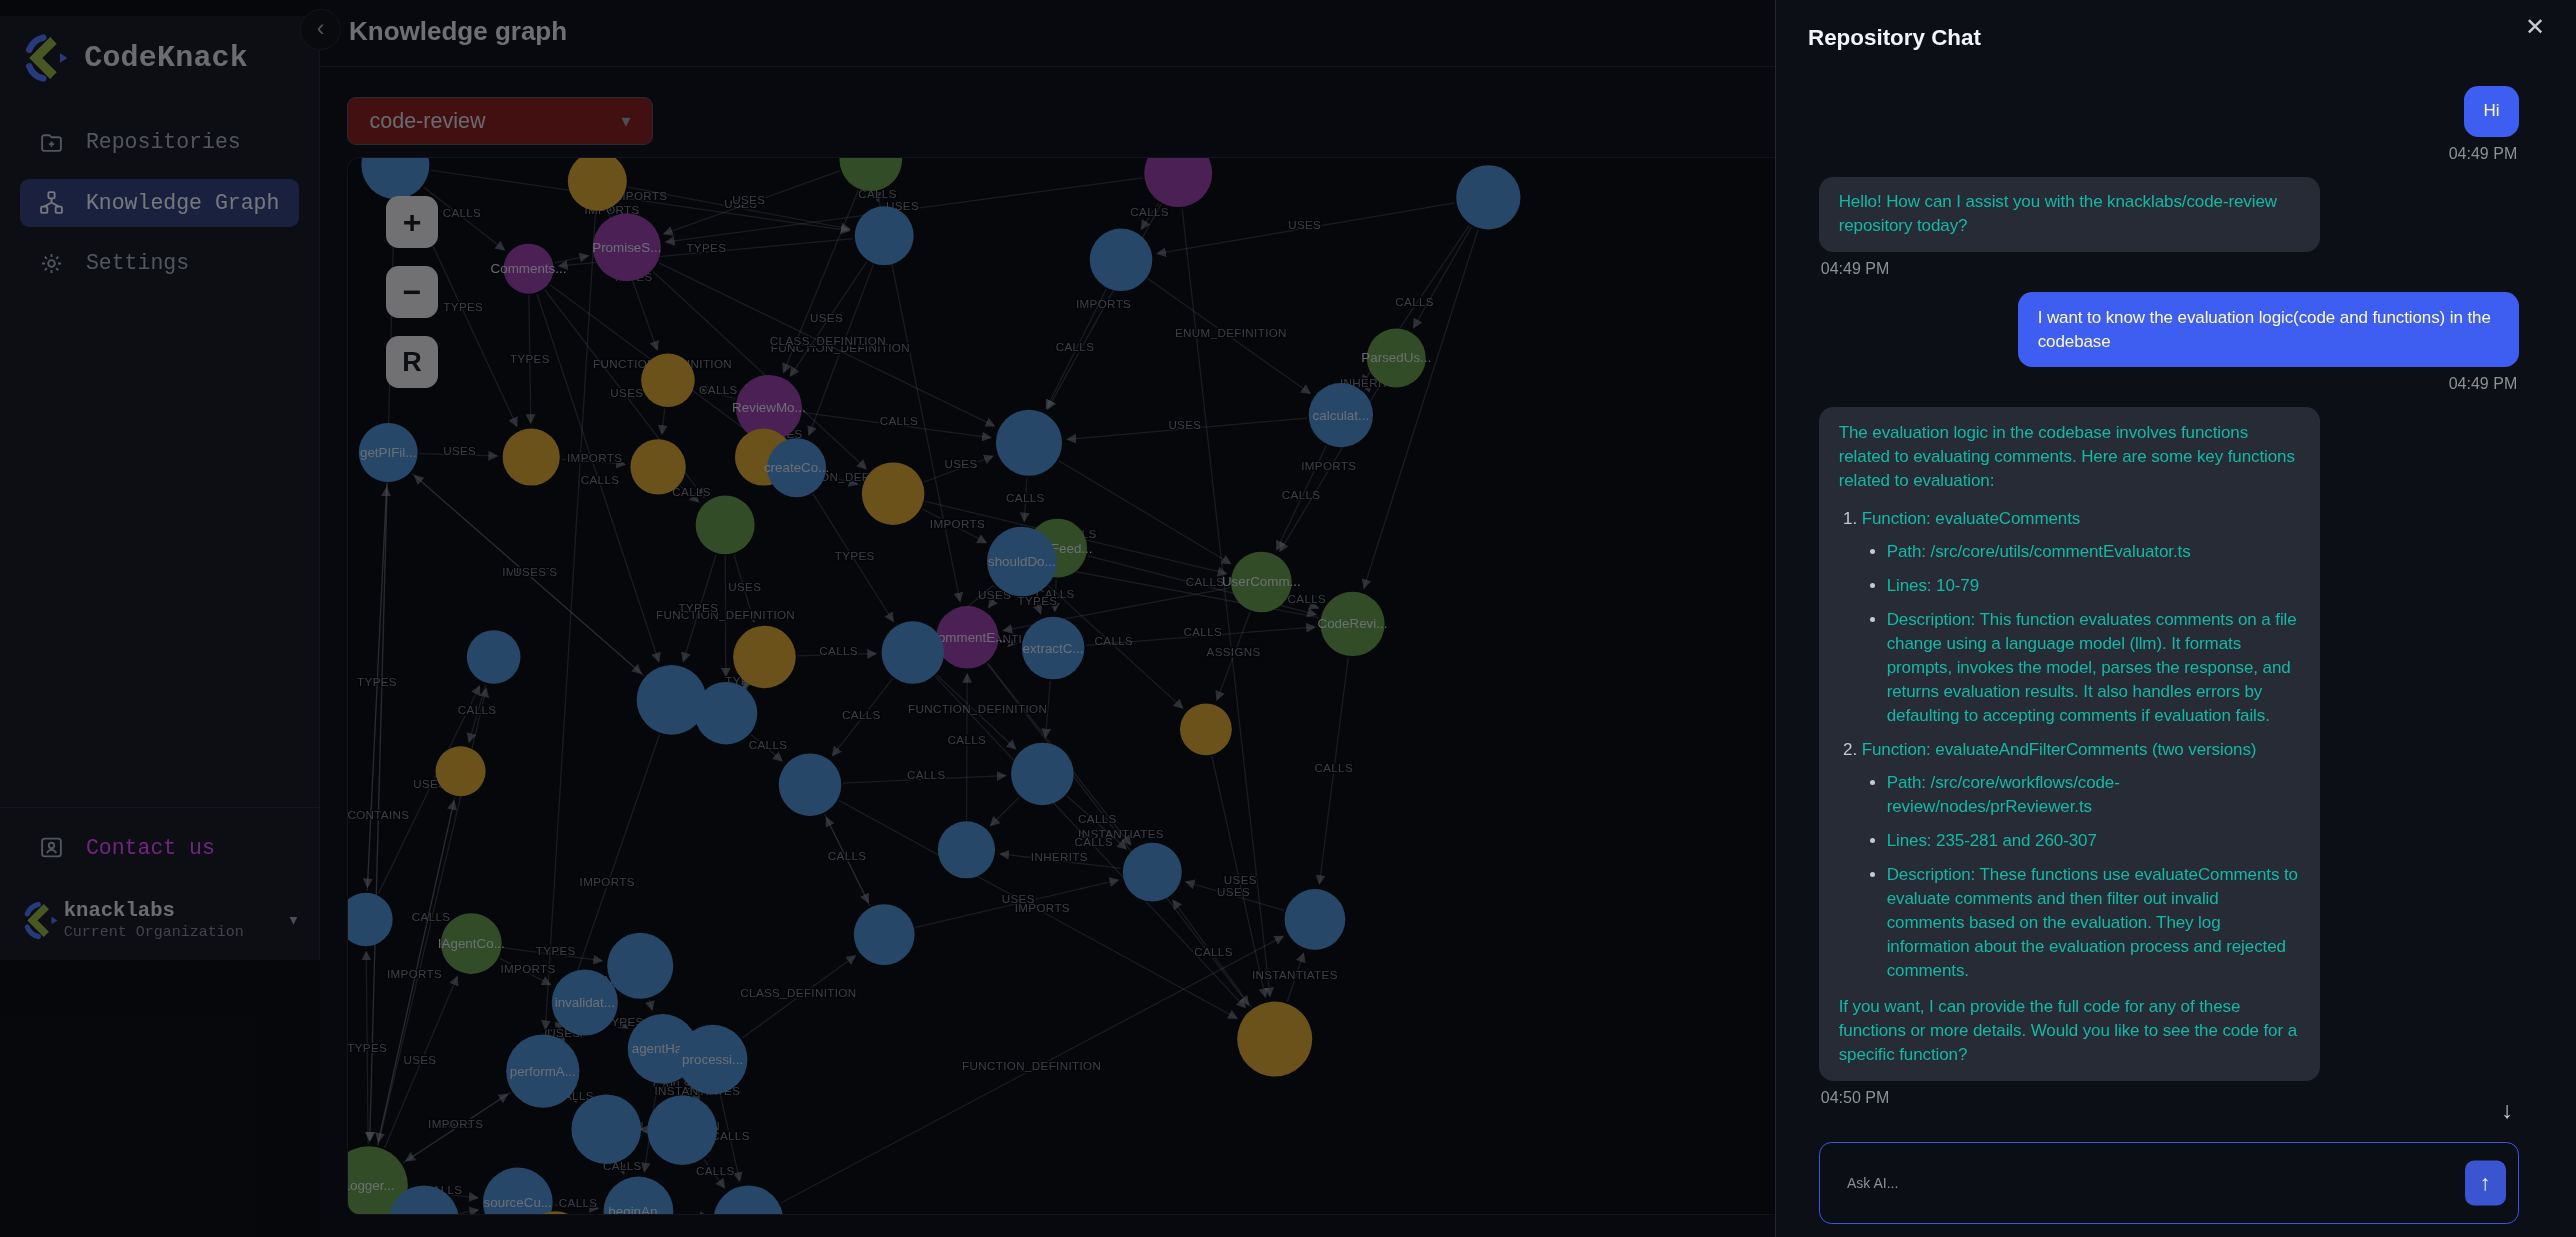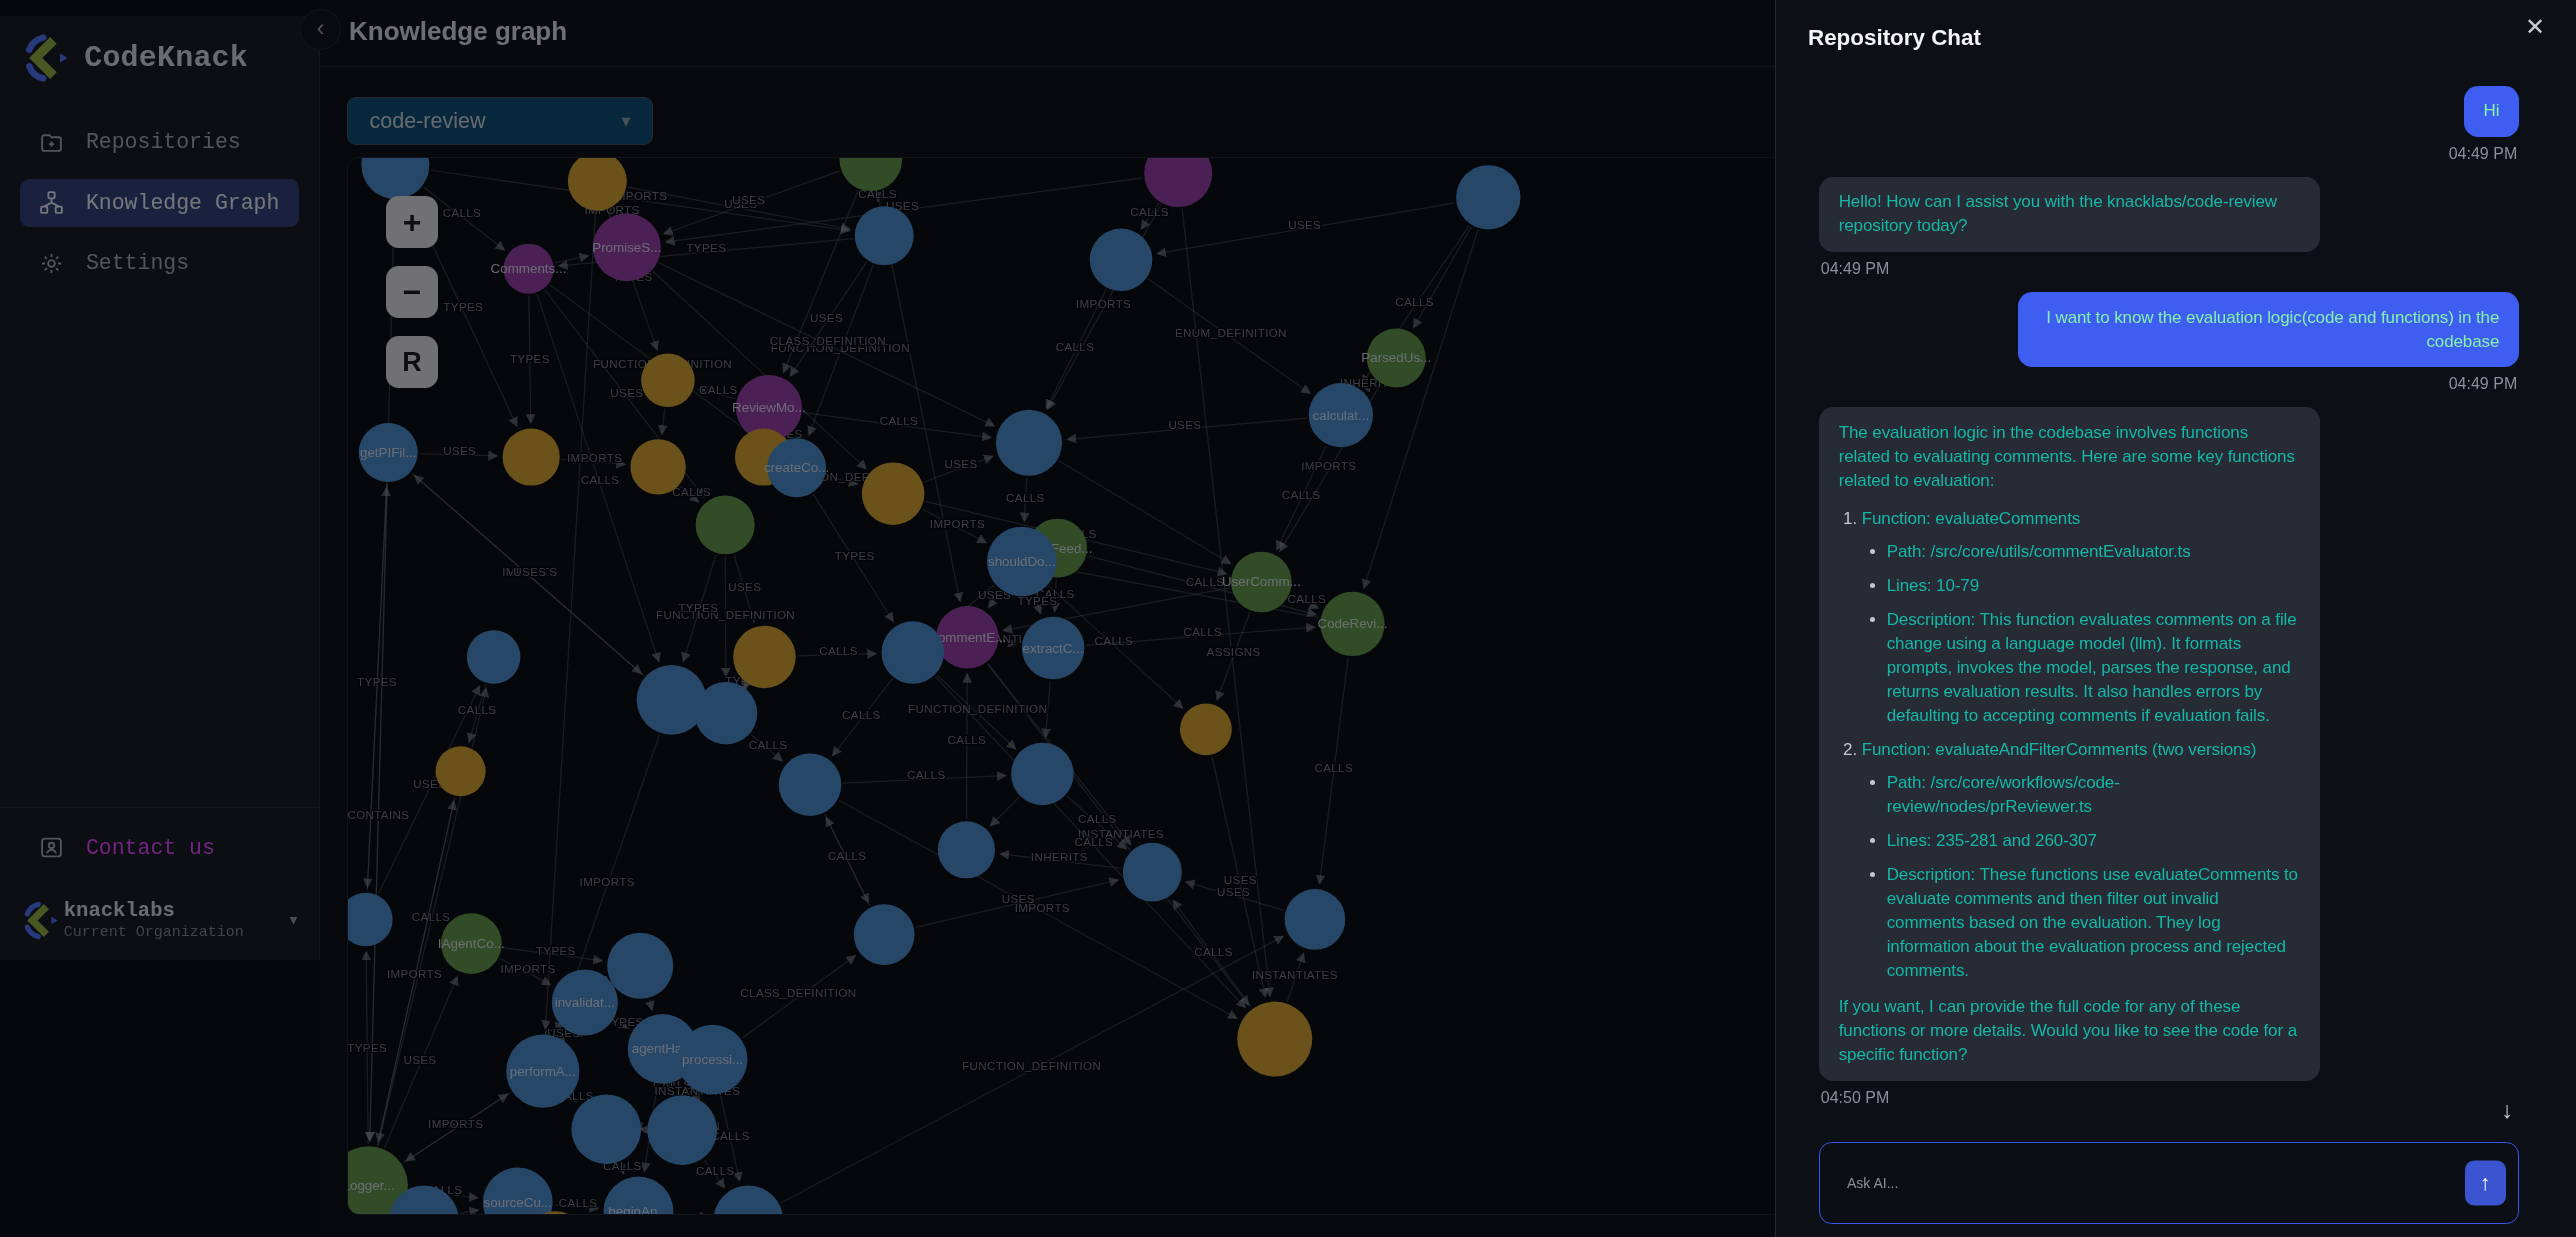--- a/index.html
+++ b/index.html
@@ -37,21 +37,21 @@
                   border-radius:50%; background:#101216; border:0.9px solid #24272e;
                   color:#9aa0ab; font-size:23px; display:flex; align-items:center;
                   justify-content:center; cursor:pointer; padding-bottom:2.7px; }
 
   
   .main { position:absolute; left:320px; top:0; width:2256px; height:1238px; background:#0e1116; }
   .page-title { position:absolute; left:29px; top:16px; font-size:26px; font-weight:650; color:#d0d4da; }
   .main-sep { position:absolute; left:0; top:66px; right:0; height:0.9px; background:#22262d; }
   .repo-select { position:absolute; left:27px; top:97px; width:306px; height:48px;
                  border:0.9px solid #4a4f58; border-radius:9px; display:flex; align-items:center;
-                 padding:0 21.5px; color:#c6cad1; font-size:21.5px; cursor:pointer; background:#0c4a6e; }
+                 padding:0 21.5px; color:#c6cad1; font-size:21.5px; cursor:pointer; background:#7f1d1d; }
   .repo-select .sel-chevron { margin-left:auto; color:#8f949c; font-size:18px; }
   .graph-box { position:absolute; left:27px; top:157px; width:2204px; height:1058px;
                background:#090c10; border:0.9px solid #23262e; border-radius:12.5px; overflow:hidden; }
   .graph-box svg.graph { width:100%; height:100%; display:block; }
   .zoom-controls { position:absolute; left:38px; top:38px; display:flex; flex-direction:column; gap:18px; }
   .zoom-btn { width:52px; height:52px; border-radius:12.5px; background:#d6d6d6; color:#17191d;
               display:flex; align-items:center; justify-content:center; font-size:32px;
               font-weight:600; cursor:pointer; border:none; }
   .zoom-btn.reset { font-size:27px; }
 
@@ -70,21 +70,21 @@
   .chat-title { position:absolute; left:32px; top:25px; font-size:22.4px; font-weight:700; color:#f3f5f8; }
   .chat-close { position:absolute; right:23px; top:9px; width:36px; height:36px; background:none;
                 border:none; color:#c6c9cf; font-size:24px; cursor:pointer; }
   .chat-messages { position:absolute; left:43px; right:57px; top:57px; bottom:127px;
                    overflow:hidden; padding-top:29px; }
   .msg { display:flex; flex-direction:column; }
   .msg.user { align-items:flex-end; }
   .msg.assistant { align-items:flex-start; }
   .bubble { max-width:501px; border-radius:14.3px; padding:13.4px 19.7px; font-size:17px;
             line-height:24px; letter-spacing:-0.1px; }
-  .msg.user .bubble { background:#3d5ef0; color:#86efac;text-align:right; }
+  .msg.user .bubble { background:#3d5ef0; color:#fef9c3; }
   .msg.assistant .bubble { background:#262b36; color:#14b8a6; }
   .msg .time { font-size:16px; color:#8b909a; margin:8px 1.8px 14.3px; }
   .bubble p { margin:0 0 14.3px; }
   .bubble p.outro { margin:12.5px 0 0; }
   .bubble ol { margin:0; padding-left:23px; }
   .bubble ol > li { margin-bottom:10.7px; }
   .bubble ul { margin:9px 0 0; padding-left:25px; list-style:disc; }
   .bubble ul > li { margin-bottom:9.8px; }
   .bubble li::marker { color:#c3c8d1; }
   .scroll-down-btn { position:absolute; right:63px; bottom:114px; background:none; border:none;

